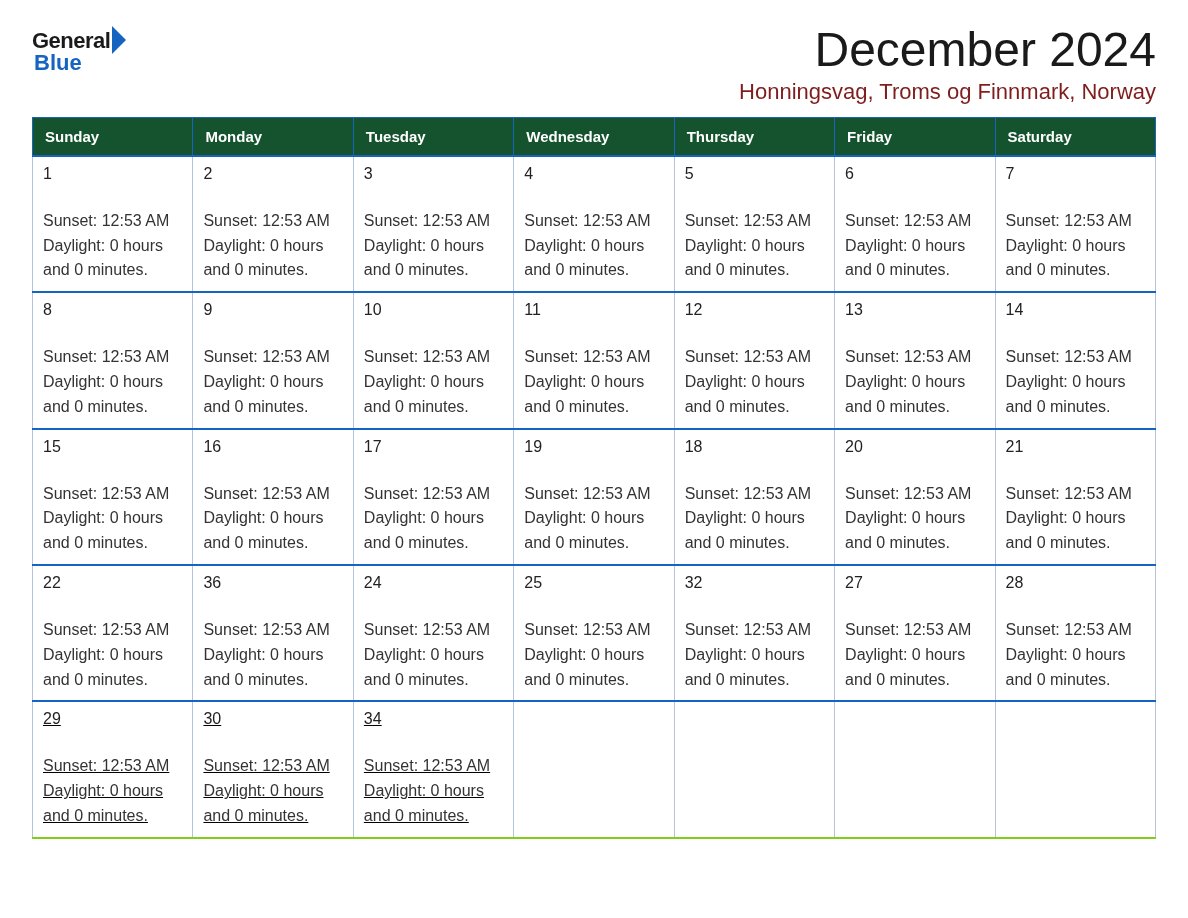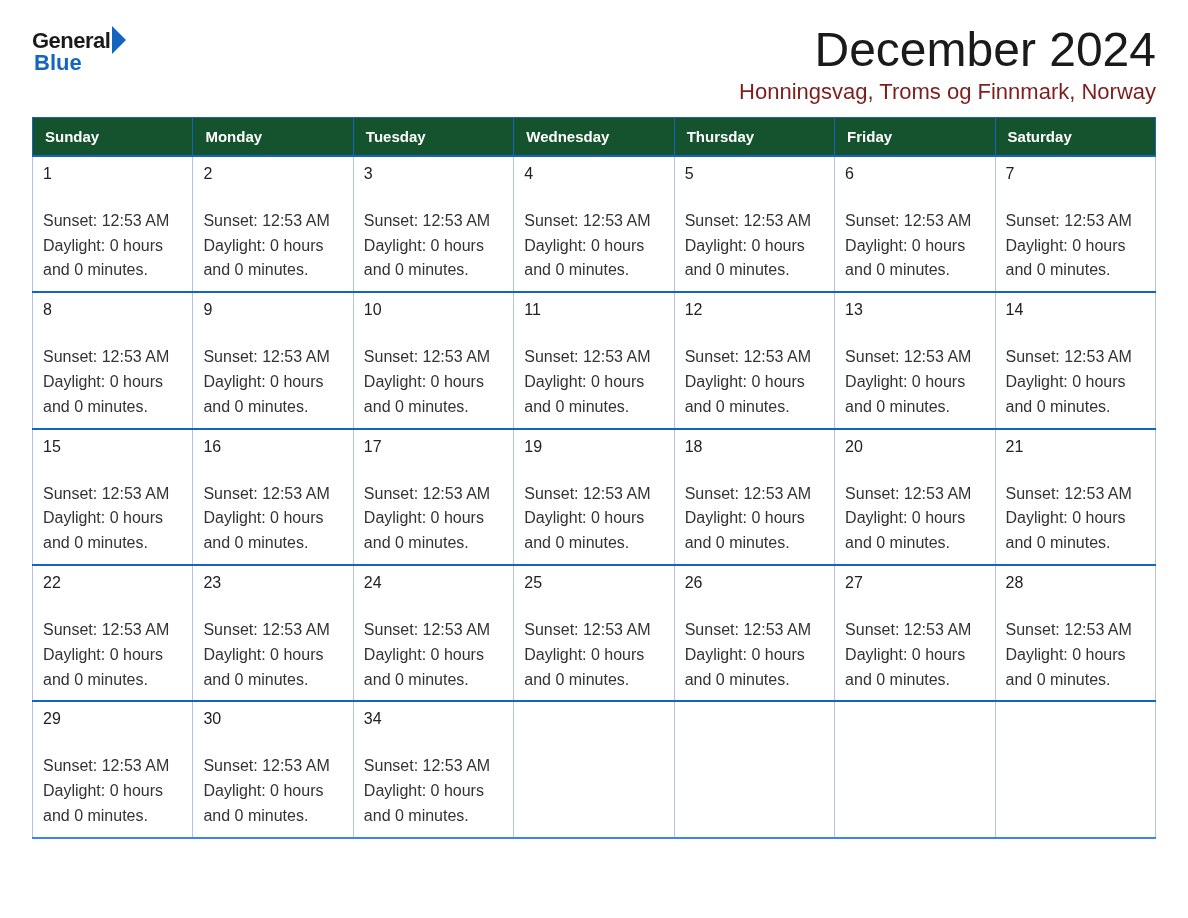--- a/index.html
+++ b/index.html
@@ -95,21 +95,22 @@
     .day-info {
       font-size: 16px;
       color: #333;
       line-height: 1.55;
       margin-top: 26px;
     }
     .empty-cell {
       background: #fff;
     }
     tr:last-child td {
-      border-bottom: 2px solid #3b82f6;
+      border-bottom: 2px solid #84cc16;
+      text-decoration: underline;
     }
     thead tr th {
       border-bottom: 2px solid #1565c0;
     }
     .week-row td {
       border-top: 2px solid #1565c0;
     }
   </style>
 </head>
 <body>
@@ -274,39 +275,39 @@
         </td>
       </tr>
       <tr class="week-row">
         <td>
           <span class="day-number">22</span>
           <div class="day-info" style="white-space: pre-line;">Sunset: 12:53 AM
 Daylight: 0 hours
 and 0 minutes.</div>
         </td>
         <td>
-          <span class="day-number">23</span>
+          <span class="day-number">36</span>
           <div class="day-info" style="white-space: pre-line;">Sunset: 12:53 AM
 Daylight: 0 hours
 and 0 minutes.</div>
         </td>
         <td>
           <span class="day-number">24</span>
           <div class="day-info" style="white-space: pre-line;">Sunset: 12:53 AM
 Daylight: 0 hours
 and 0 minutes.</div>
         </td>
         <td>
           <span class="day-number">25</span>
           <div class="day-info" style="white-space: pre-line;">Sunset: 12:53 AM
 Daylight: 0 hours
 and 0 minutes.</div>
         </td>
         <td>
-          <span class="day-number">26</span>
+          <span class="day-number">32</span>
           <div class="day-info" style="white-space: pre-line;">Sunset: 12:53 AM
 Daylight: 0 hours
 and 0 minutes.</div>
         </td>
         <td>
           <span class="day-number">27</span>
           <div class="day-info" style="white-space: pre-line;">Sunset: 12:53 AM
 Daylight: 0 hours
 and 0 minutes.</div>
         </td>

